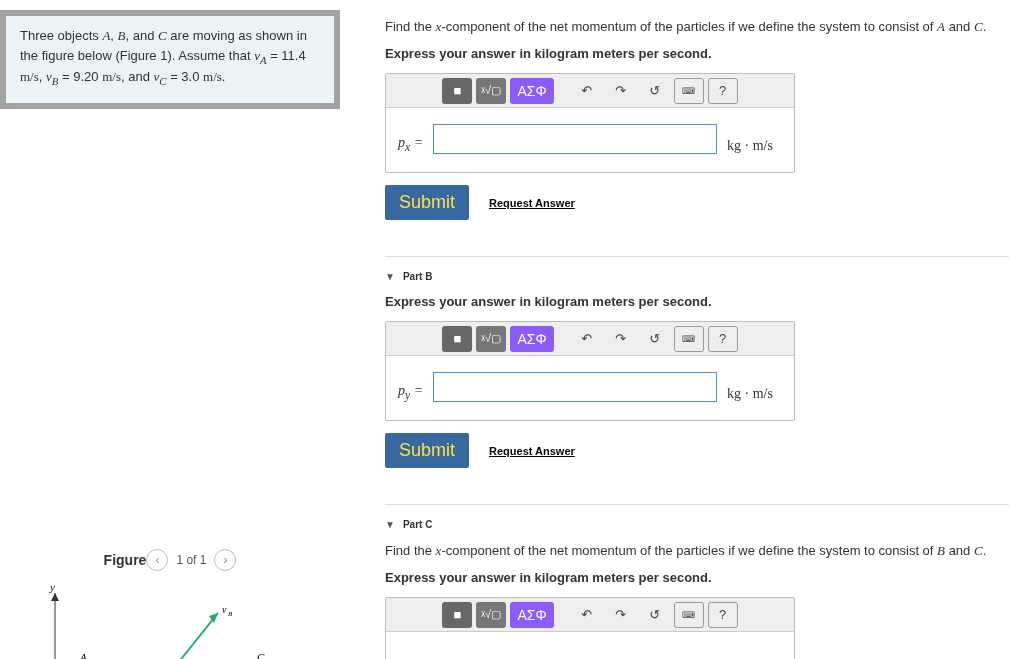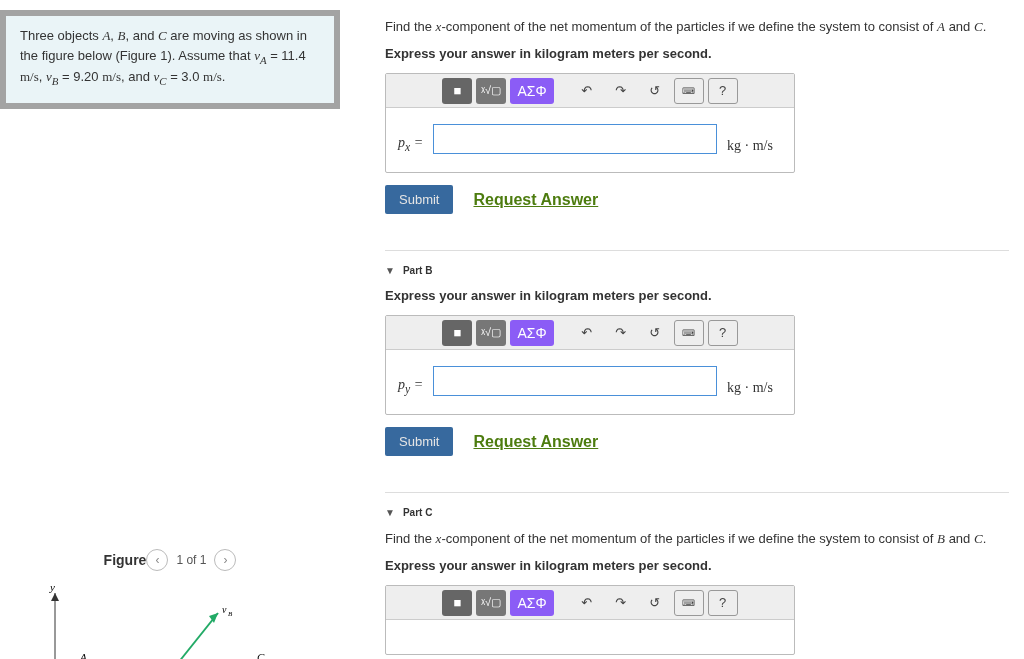--- a/index.html
+++ b/index.html
@@ -47,24 +47,24 @@
   .tool-btn.kbd { border:1px solid #999; border-radius:3px; width:30px; font-size:9px;}
   .answer-row { display: flex; align-items: flex-end; padding: 16px 12px 18px; gap: 10px; }
   .var-label { font-style: italic; font-family: 'Times New Roman', serif; font-size: 14px; }
   .answer-input {
     flex: 1; height: 30px; border: 1px solid #4a90d9; background:#fff;
     padding: 0 6px; font-size: 13px;
   }
   .unit-label { font-family: 'Times New Roman', serif; font-size: 14px; white-space:nowrap; min-width:55px; }
   .action-row { display: flex; align-items: center; gap: 20px; margin-top: 12px; }
   .submit-btn {
-    background: #37699e; color: #e5e5e5; border: none; padding: 7px 14px;
-    font-size: 13px; cursor: pointer; border-radius:2px;
-  }
-  .request-link { color: #4d7c0f; font-size: 16px; text-decoration: underline; cursor: pointer; font-weight:bold;}
+    background: #37699e; color: #fde047; border: none; padding: 7px 14px;
+    font-size: 18px; cursor: pointer; border-radius:2px;
+  }
+  .request-link { color: #000000; font-size: 11px; text-decoration: underline; cursor: pointer; font-weight:bold;}
   .serif-i { font-family: 'Times New Roman', serif; font-style: italic; }
   .serif { font-family: 'Times New Roman', serif; }
 </style>
 </head>
 <body>
 
 <div class="page">
 
   <div class="left-col">
     <div class="problem-box">

